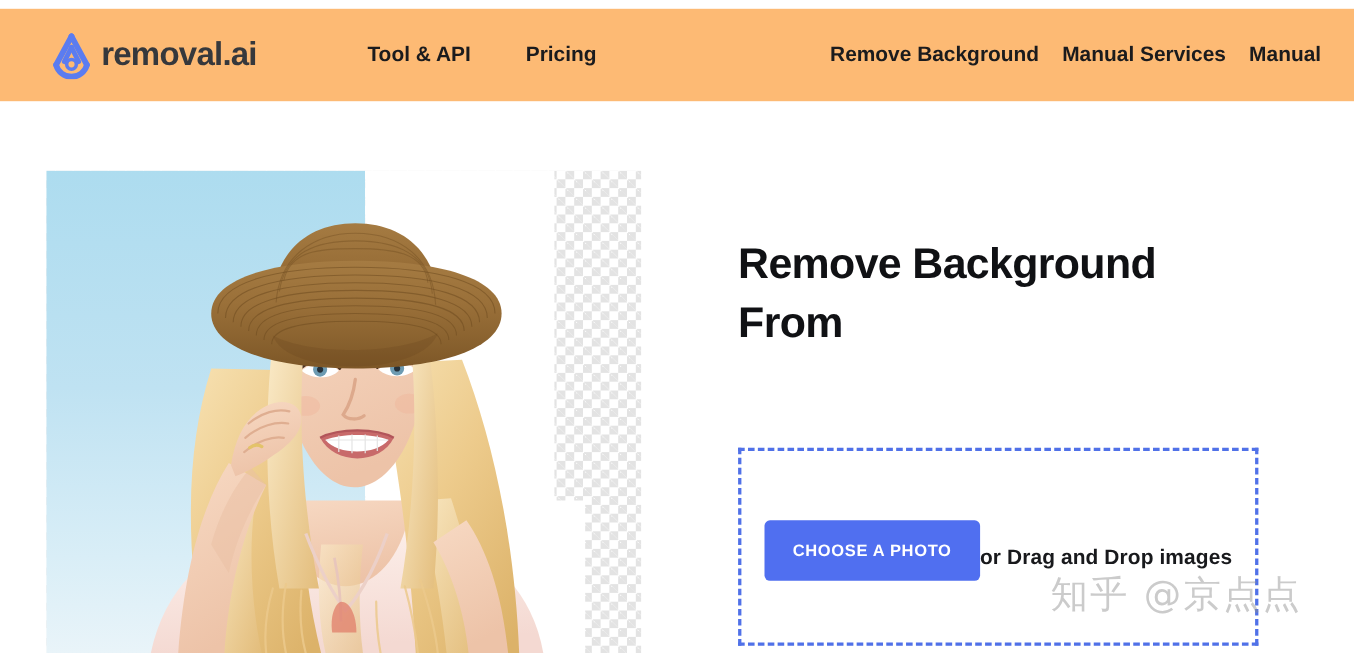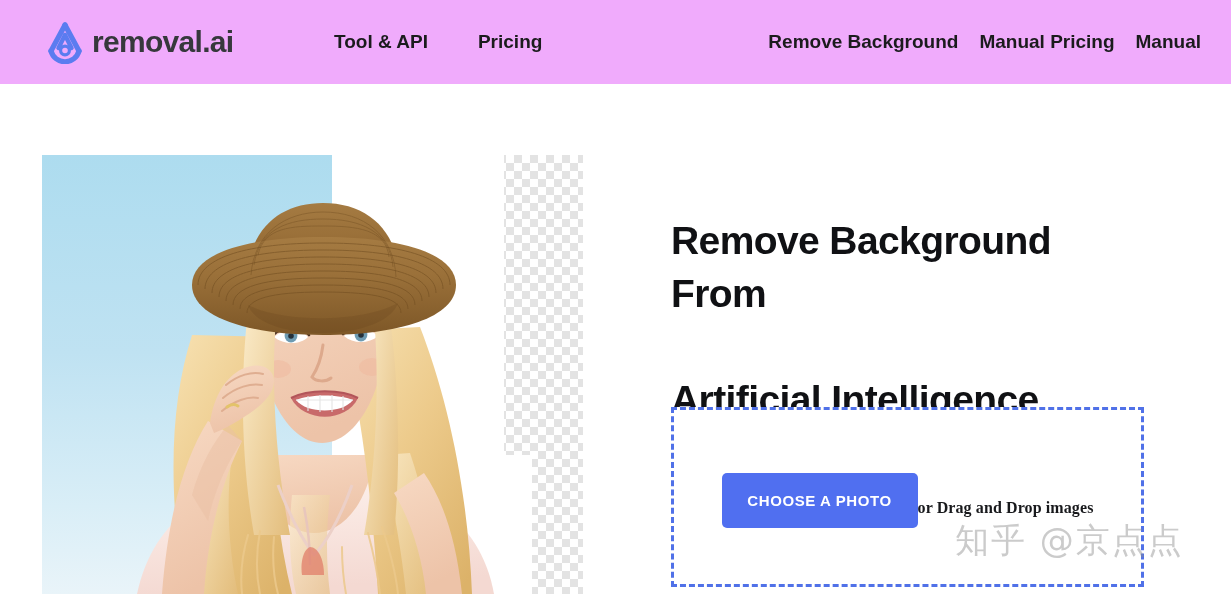--- a/index.html
+++ b/index.html
@@ -9,24 +9,24 @@
     width: 1231px;
     height: 594px;
     overflow: hidden;
     background: #ffffff;
     font-family: "Liberation Sans", sans-serif;
   }
 
   
   .site-header {
     position: absolute;
-    top: 0; left: 0;
+    top: 8px; left: 0;
     width: 1231px;
     height: 84px;
-    background: #f0abfc;
+    background: #fdba74;
     display: flex;
     align-items: center;
   }
 
   .brand {
     position: absolute;
     left: 42px;
     top: 18px;
     display: flex;
     align-items: center;
@@ -162,25 +162,24 @@
     font-weight: 700;
     letter-spacing: 0.6px;
     cursor: pointer;
     display: flex;
     align-items: center;
     justify-content: center;
     margin-top: 6px;
   }
   .drag-hint {
     margin-top: 21px;
-    font-size: 16px;
+    font-size: 19px;
     font-weight: 700;
     color: #18191c;
     letter-spacing: 0.1px;
-    font-family: Liberation Serif, serif;
   }
 
   
   .watermark {
     position: absolute;
     left: 955px;
     top: 518px;
     font-size: 34px;
     font-weight: 400;
     color: rgba(140,140,140,0.45);
@@ -214,21 +213,21 @@
     <span class="brand-word">removal.ai</span>
   </a>
 
   <nav class="nav-left">
     <a class="nav-link" href="#">Tool &amp; API</a>
     <a class="nav-link" href="#">Pricing</a>
   </nav>
 
   <nav class="nav-right">
     <a class="nav-link" href="#">Remove Background</a>
-    <a class="nav-link" href="#">Manual Pricing</a>
+    <a class="nav-link" href="#">Manual Services</a>
     <a class="nav-link" href="#">Manual</a>
   </nav>
 
 </header>
 
 <figure class="hero-figure">
 
   <div class="checker"></div>
 
   <div class="photo-pane">
@@ -368,21 +367,20 @@
       </g>
 
     </g>
   </svg>
 </figure>
 
 <section class="hero-copy">
   <h1 class="hero-title">
     <span>Remove Background From</span><br>
     <br>
-    <span>Artificial Intelligence</span>
   </h1>
 </section>
 
 <div class="dropzone">
   <button class="choose-btn" type="button">CHOOSE A PHOTO</button>
   <div class="drag-hint">or Drag and Drop images</div>
 </div>
 
 <div class="watermark">知乎 @京点点</div>
 

